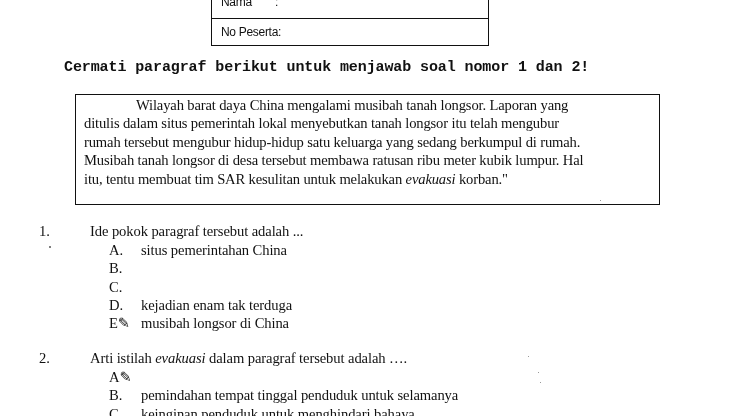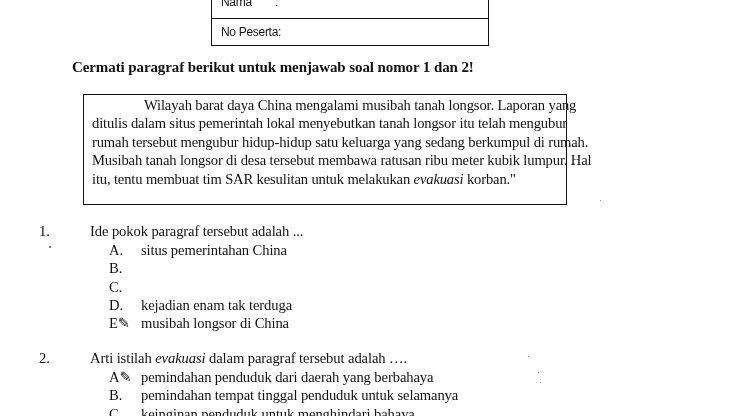--- a/index.html
+++ b/index.html
@@ -36,40 +36,40 @@
       border-top: 1.5px solid #111;
     }
     .id-row .lbl { display: inline-block; }
     .id-row .colon { display: inline-block; }
     .row-nama .lbl { width: 54px; }
     .row-nama { padding-top: 8px; align-items: flex-start; height: 29px; }
     .row-nama .lbl, .row-nama .colon { margin-top: -2px; }
 
     .instruction {
       position: absolute;
-      left: 72px;
+      left: 64px;
       top: 59px;
       font-weight: bold;
       font-size: 15px;
       letter-spacing: -0.1px;
       white-space: nowrap;
+      font-family: Liberation Mono, monospace;
     }
     .passage {
       position: absolute;
       left: 75px;
       top: 94px;
-      width: 484px;
+      width: 585px;
       height: 111px;
       border: 1.2px solid #111;
       box-sizing: border-box;
       padding: 1px 4px 0 8px;
       font-size: 14.6px;
       line-height: 18.4px;
       letter-spacing: -0.15px;
-      margin-left: 8px;
     }
     .passage .pline { white-space: nowrap; display: block; }
     .passage .pline.first { padding-left: 52px; }
     .passage i { font-style: italic; }
 
     .q {
       position: absolute;
       left: 0;
       font-size: 14.6px;
       line-height: 18.3px;
@@ -168,21 +168,20 @@
       </li>
   </ul>
 </div>
 
 <div class="q q2">
   <span class="num">2.</span>
   <span class="stem"><span>Arti istilah </span><i>evakuasi</i><span> dalam paragraf tersebut adalah ….</span></span>
   <ul class="opts">
     <li>
         <span class="letter">A✎</span>
-        <span>pemindahan penduduk dari daerah yang berbahaya</span>
       </li>
     <li>
         <span class="letter">B.</span>
         <span>pemindahan tempat tinggal penduduk untuk selamanya</span>
       </li>
     <li>
         <span class="letter">C.</span>
         <span>keinginan penduduk untuk menghindari bahaya</span>
       </li>
   </ul>

